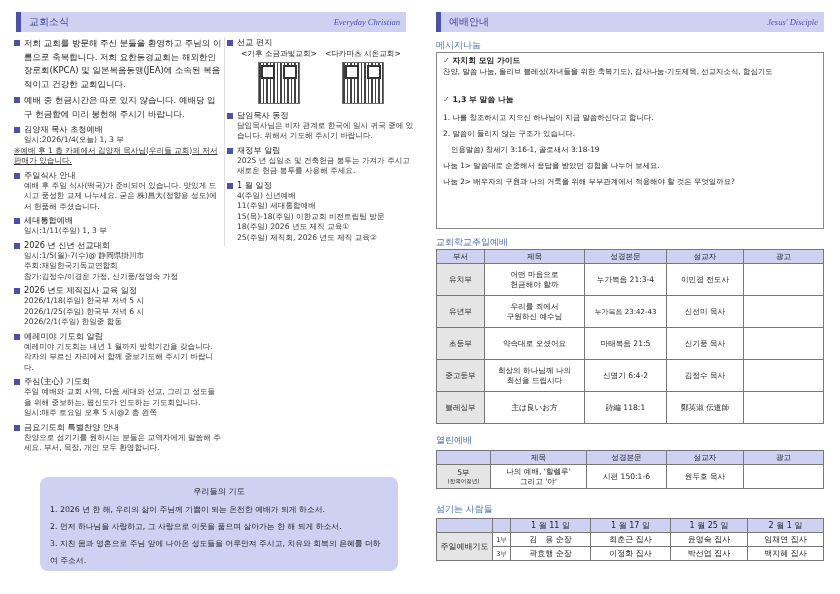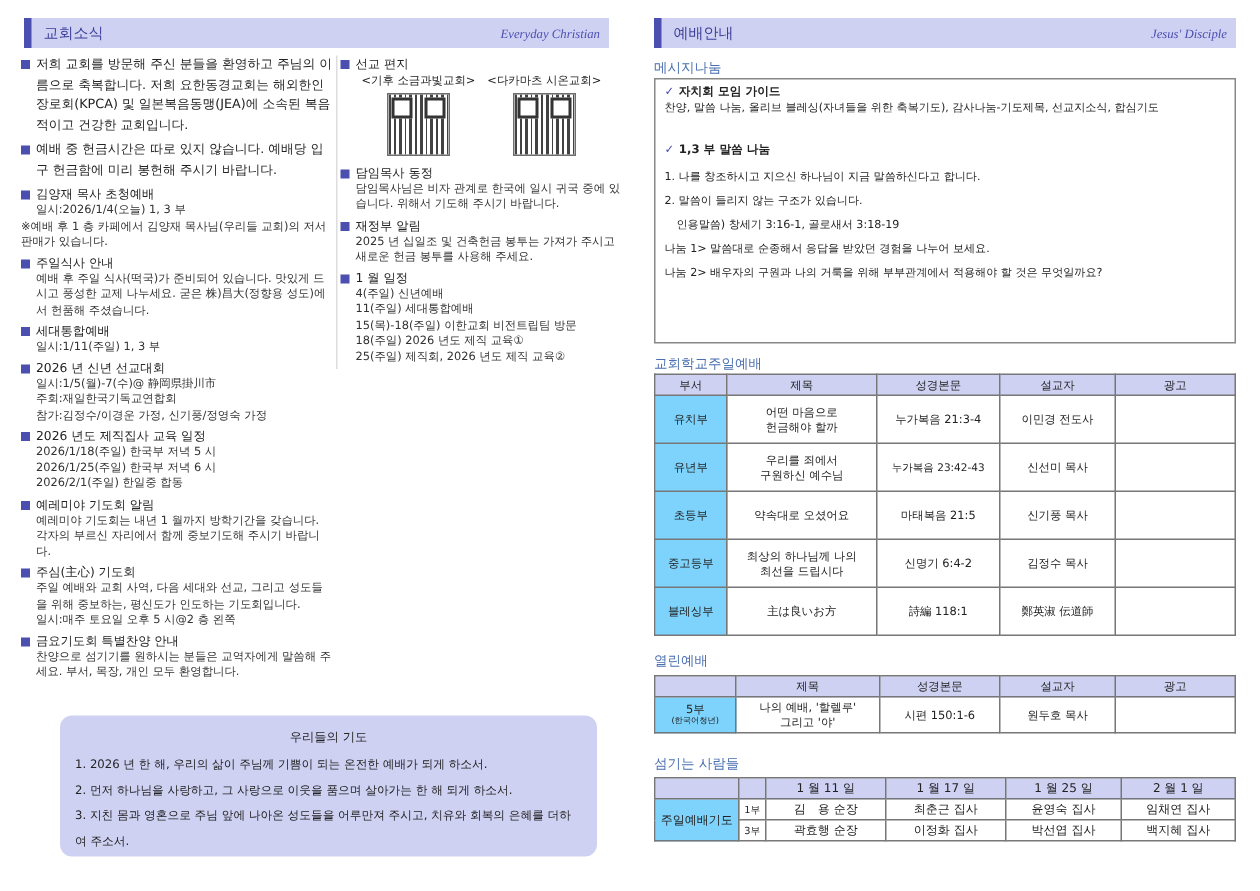--- a/index.html
+++ b/index.html
@@ -24,21 +24,21 @@
 
   .col { position: absolute; font-size: 7.6px; line-height: 10.5px; }
   .col.a { left: 14px; top: 37px; width: 208px; }
   .col.b { left: 224px; top: 37px; width: 194px; border-left: 1px solid #ddd; padding-left: 2px; }
 
   .item { margin-bottom: 3px; }
   .item .head { font-size: 8.2px; line-height: 11px; color: #222; display: flex; }
   .item .head.big { font-size: 8.5px; line-height: 13.5px; }
   .bullet { display: inline-block; width: 6px; height: 6px; background: #4a4fb0; margin: 3px 4px 0 0; flex: none; }
   .item .body { padding-left: 10px; color: #333; }
-  .note { font-size: 7.6px; color: #333; }
+  .note { font-size: 7.6px; color: #333; text-decoration: underline; }
 
   .qr-row { display: flex; gap: 8px; padding-left: 14px; margin-top: 1px; }
   .qr-block { text-align: left; font-size: 7.6px; }
   .qr {
     width: 42px; height: 42px; margin: 2px auto 0; border: 1px solid #555;
     background:
       repeating-linear-gradient(90deg, #222 0 2px, #fff 2px 4px, #222 4px 5px, #fff 5px 7px),
       #fff;
     position: relative; opacity: .85;
   }
@@ -61,21 +61,21 @@
     border: 1px solid #888; padding: 2px 6px; font-size: 7.4px; line-height: 10.5px;
   }
   .msgbox .mh { font-weight: bold; font-size: 7.8px; line-height: 12px; }
   .msgbox .chk { color: #4a4fb0; margin-right: 3px; }
   .msgbox .ml { line-height: 16px; }
   .msgbox .mi { padding-left: 8px; line-height: 16px; }
 
   table { border-collapse: collapse; position: absolute; left: 16px; width: 388px; font-size: 7.6px; }
   th, td { border: 1px solid #777; text-align: center; vertical-align: middle; line-height: 10px; }
   th { background: #cfd1f3; font-weight: normal; height: 14px; }
-  td.dept { background: #7dd3fc; }
+  td.dept { background: #e5e5e5; }
   .t1 td { height: 32px; }
   .t2 td { height: 24px; }
   .t3 th { font-weight: normal; }
   .t3 td { height: 14px; }
   .small { font-size: 5.5px; line-height: 7px; }
 </style>
 </head>
 <body>
 
 <div class="page left">

